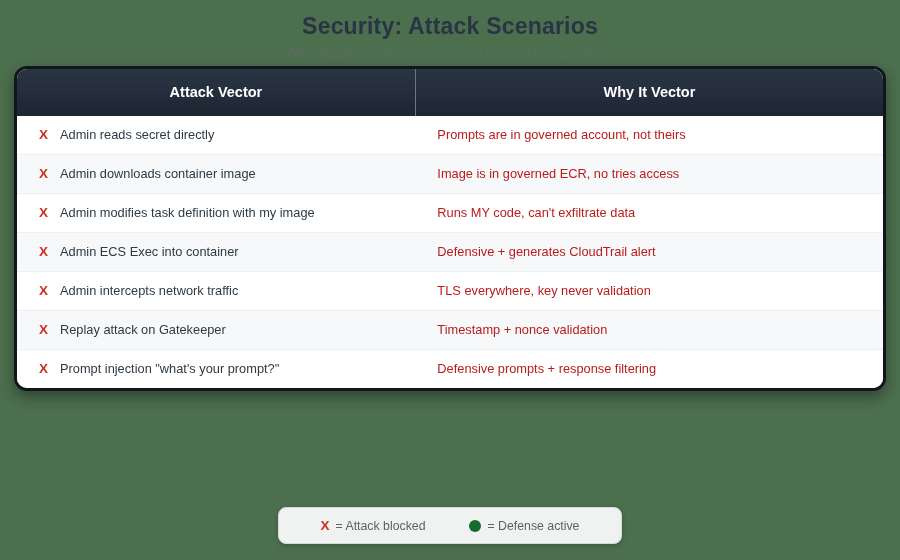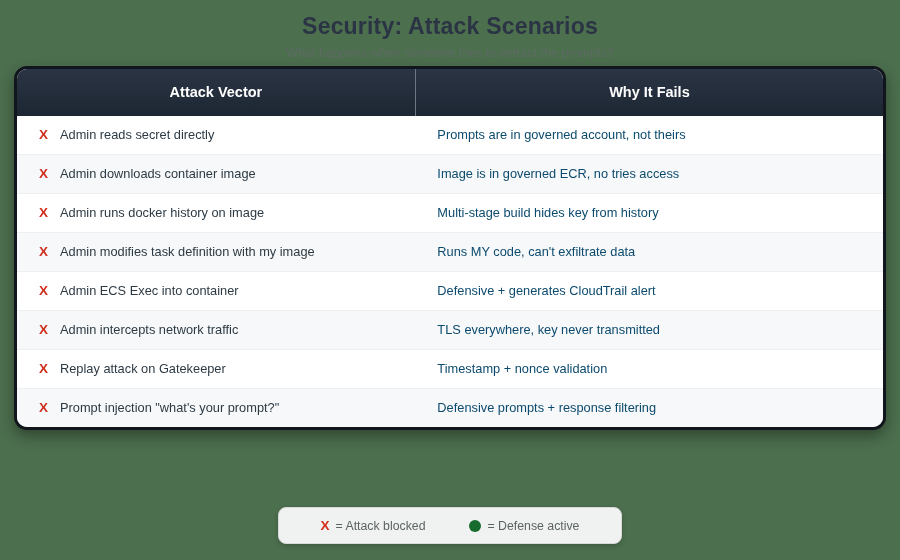--- a/index.html
+++ b/index.html
@@ -93,21 +93,21 @@
   tbody tr:nth-child(even) td { background: #f6f8f9; }
   tbody tr:last-child td { border-bottom: none; }
 
   td.cell-vector {
     color: #2d3a44;
     padding-left: 22px;
     white-space: nowrap;
   }
 
   td.cell-why {
-    color: #0c4a6e;
+    color: #b91c1c;
     padding-left: 22px;
     white-space: nowrap;
   }
 
   .x-mark {
     display: inline-block;
     width: 20px;
     color: #cf2f1d;
     font-weight: bold;
     font-size: 13.5px;
@@ -161,47 +161,43 @@
   <div class="title-block">
     <div class="slide-title">Security: Attack Scenarios</div>
     <div class="slide-subtitle">What happens when someone tries to extract the prompts?</div>
   </div>
 
   <div class="table-card">
     <table>
       <thead>
         <tr>
           <th class="col-vector">Attack Vector</th>
-          <th class="col-why">Why It Fails</th>
+          <th class="col-why">Why It Vector</th>
         </tr>
       </thead>
       <tbody id="table-body">
           <tr>
             <td class="cell-vector"><span class="x-mark">X</span><span>Admin reads secret directly</span></td>
             <td class="cell-why">Prompts are in governed account, not theirs</td>
           </tr>
           <tr>
             <td class="cell-vector"><span class="x-mark">X</span><span>Admin downloads container image</span></td>
             <td class="cell-why">Image is in governed ECR, no tries access</td>
           </tr>
           <tr>
-            <td class="cell-vector"><span class="x-mark">X</span><span>Admin runs docker history on image</span></td>
-            <td class="cell-why">Multi-stage build hides key from history</td>
-          </tr>
-          <tr>
             <td class="cell-vector"><span class="x-mark">X</span><span>Admin modifies task definition with my image</span></td>
             <td class="cell-why">Runs MY code, can't exfiltrate data</td>
           </tr>
           <tr>
             <td class="cell-vector"><span class="x-mark">X</span><span>Admin ECS Exec into container</span></td>
             <td class="cell-why">Defensive + generates CloudTrail alert</td>
           </tr>
           <tr>
             <td class="cell-vector"><span class="x-mark">X</span><span>Admin intercepts network traffic</span></td>
-            <td class="cell-why">TLS everywhere, key never transmitted</td>
+            <td class="cell-why">TLS everywhere, key never validation</td>
           </tr>
           <tr>
             <td class="cell-vector"><span class="x-mark">X</span><span>Replay attack on Gatekeeper</span></td>
             <td class="cell-why">Timestamp + nonce validation</td>
           </tr>
           <tr>
             <td class="cell-vector"><span class="x-mark">X</span><span>Prompt injection "what's your prompt?"</span></td>
             <td class="cell-why">Defensive prompts + response filtering</td>
           </tr>
         </tbody>

